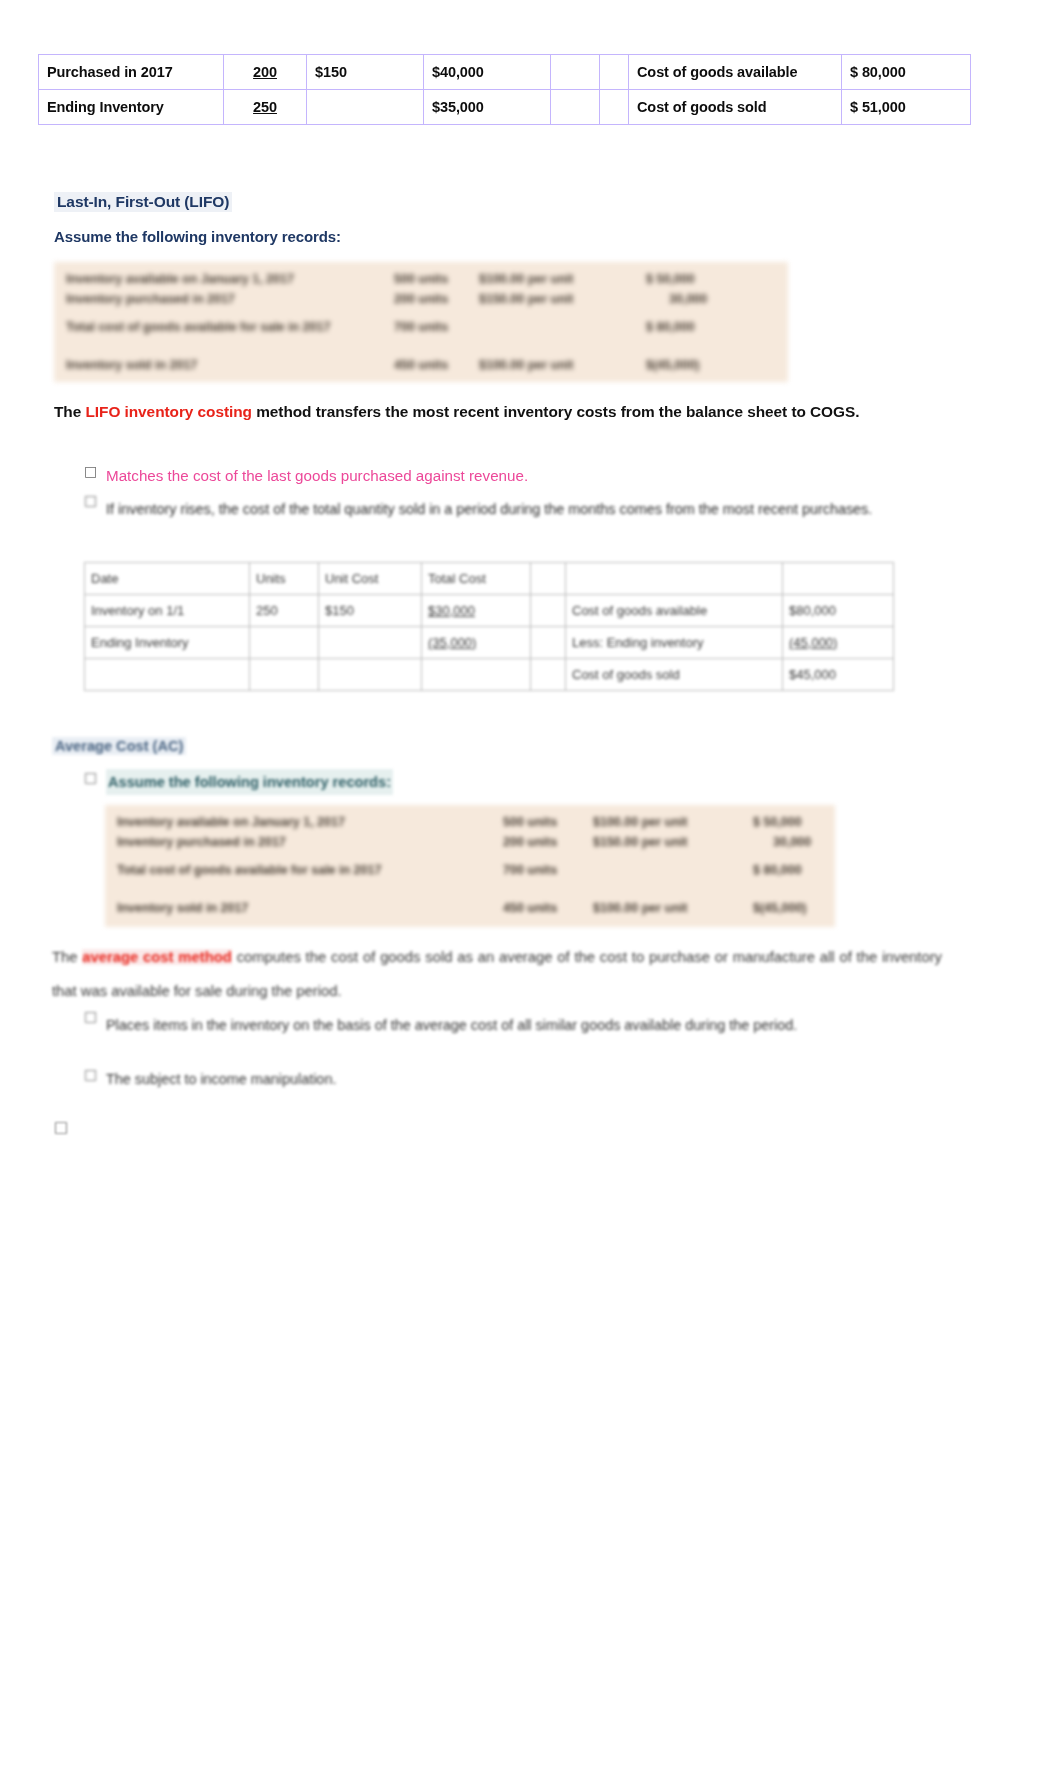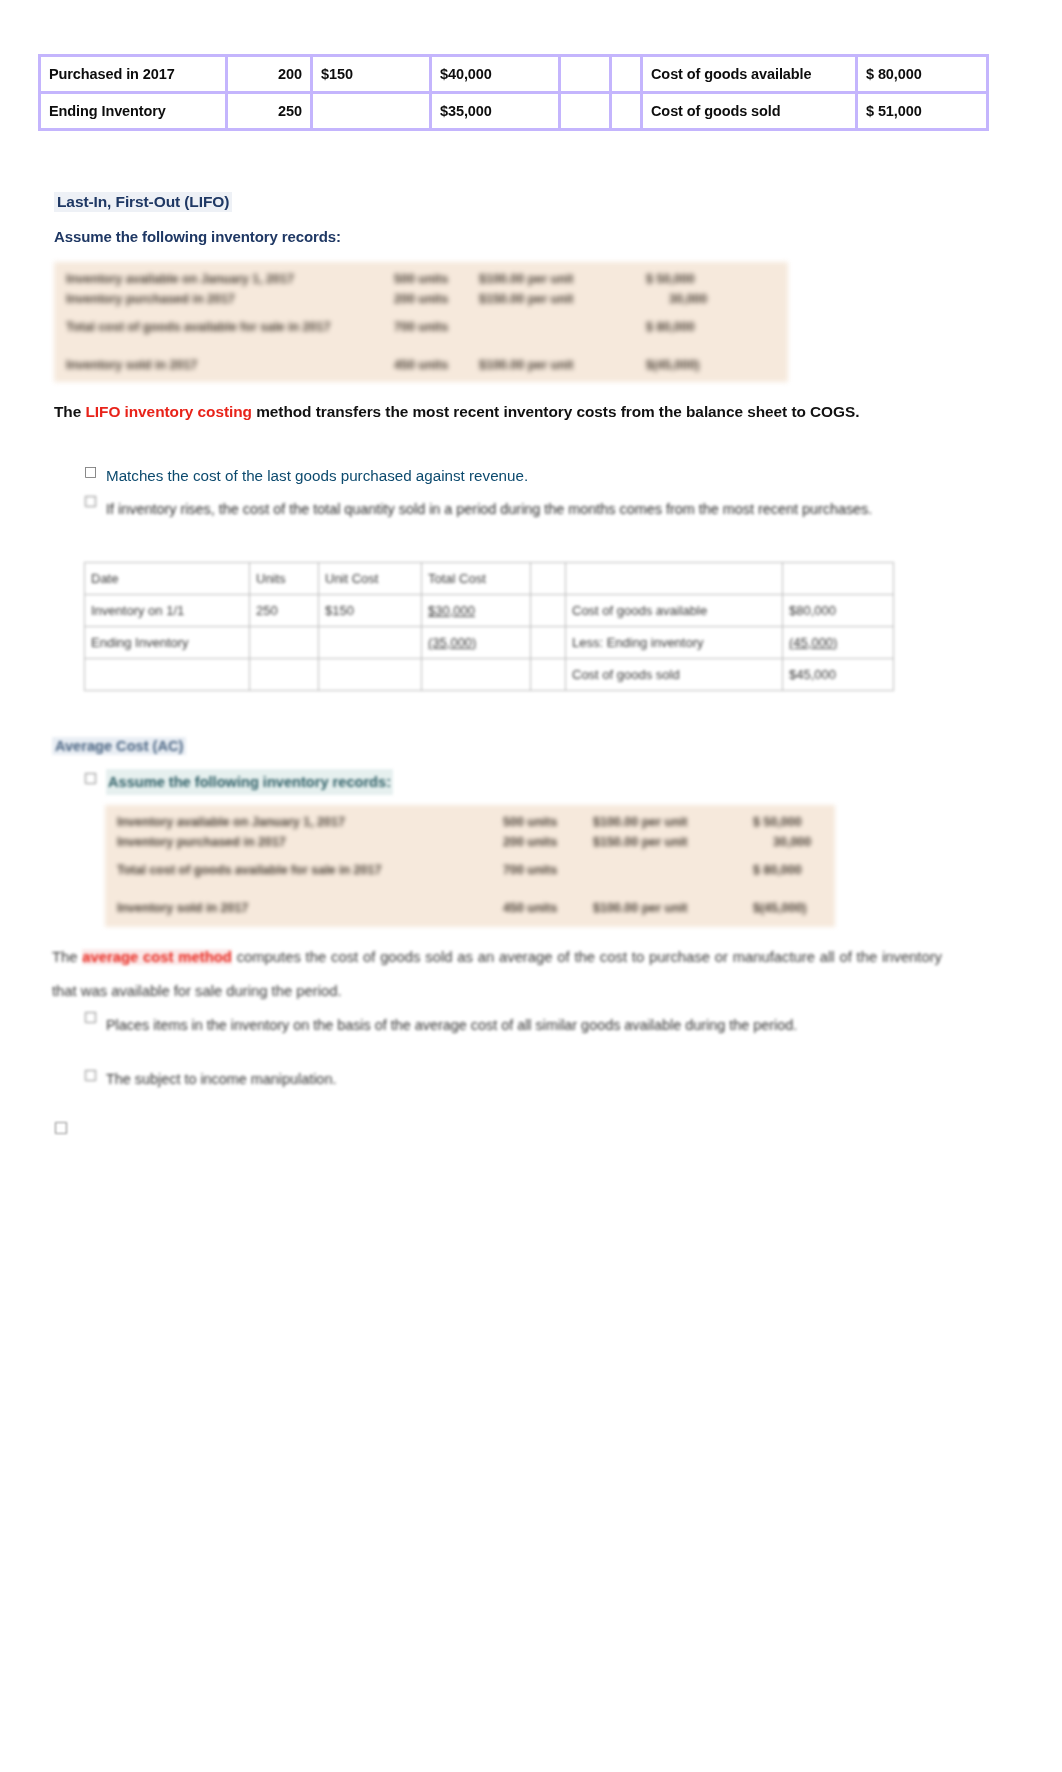--- a/index.html
+++ b/index.html
@@ -25,40 +25,40 @@
   
   .top-table {
     position: absolute;
     left: 38px;
     top: 54px;
     width: 786px;
     border-collapse: collapse;
     table-layout: fixed;
   }
   .top-table td {
-    border: 3px solid #c4b5fd;
+    border: 1px solid #c4b5fd;
     height: 34px;
     padding: 0 8px;
     font-size: 14.5px;
     font-weight: bold;
     color: #0d0d0d;
     vertical-align: middle;
     white-space: nowrap;
     letter-spacing: -0.1px;
   }
   .col-a { width: 168px; }
   .col-b { width: 66px; }
   .col-c { width: 100px; }
   .col-d { width: 110px; }
   .col-e { width: 32px; }
   .col-f { width: 12px; }
   .col-g { width: 196px; border-radius: 9px; }
   .col-h { width: 112px; }
 
-  .num-center { text-align: right; padding-left: 10px; }
+  .num-center { text-align: center; padding-left: 10px; text-decoration: underline; }
   .num-ind { padding-left: 22px; }
   .num-ind3 { padding-left: 12px; }
 
   
   .h-lifo {
     position: absolute;
     left: 54px;
     top: 192px;
     font-size: 15.5px;
     font-weight: bold;
@@ -128,21 +128,21 @@
   }
   .bullet-glyph {
     display: inline-block;
     width: 22px;
     font-size: 14px;
     color: #6b6b6b;
     font-family: "DejaVu Sans", sans-serif;
   }
   .bullet-text {
     font-size: 15.2px;
-    color: #0c4a6e;
+    color: #ec4899;
     line-height: 26px;
   }
 
   #bullet-matches {
     left: 84px;
     top: 463px;
     width: 800px;
   }
   #bullet-sub1 {
     left: 84px;

